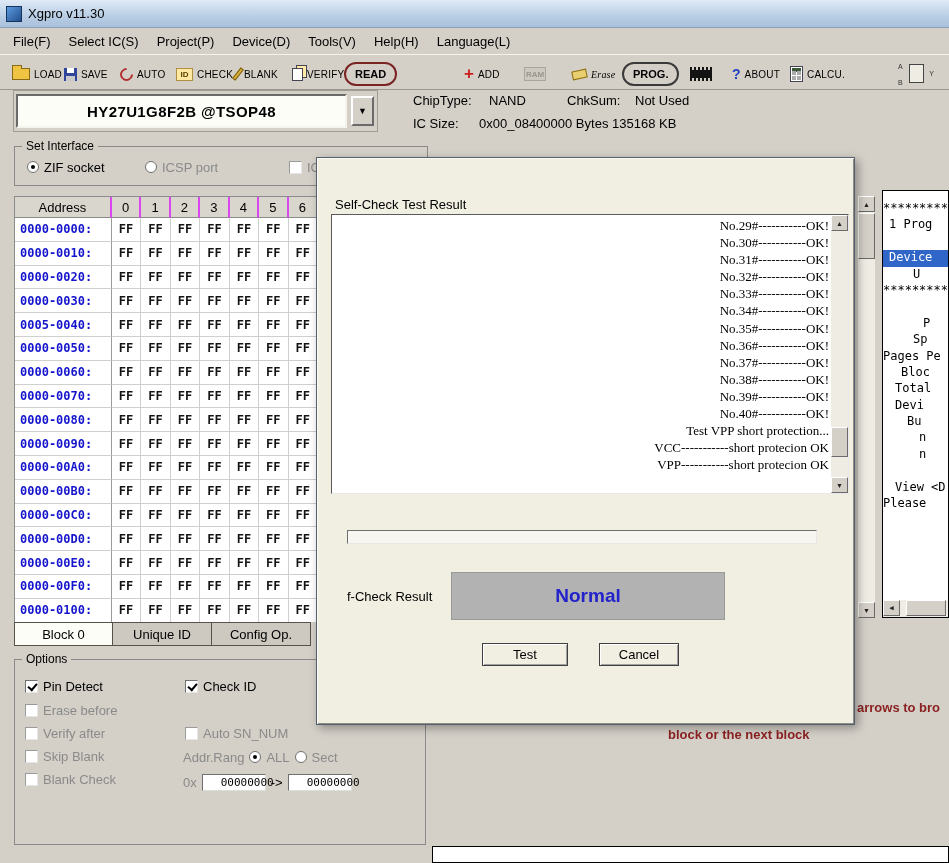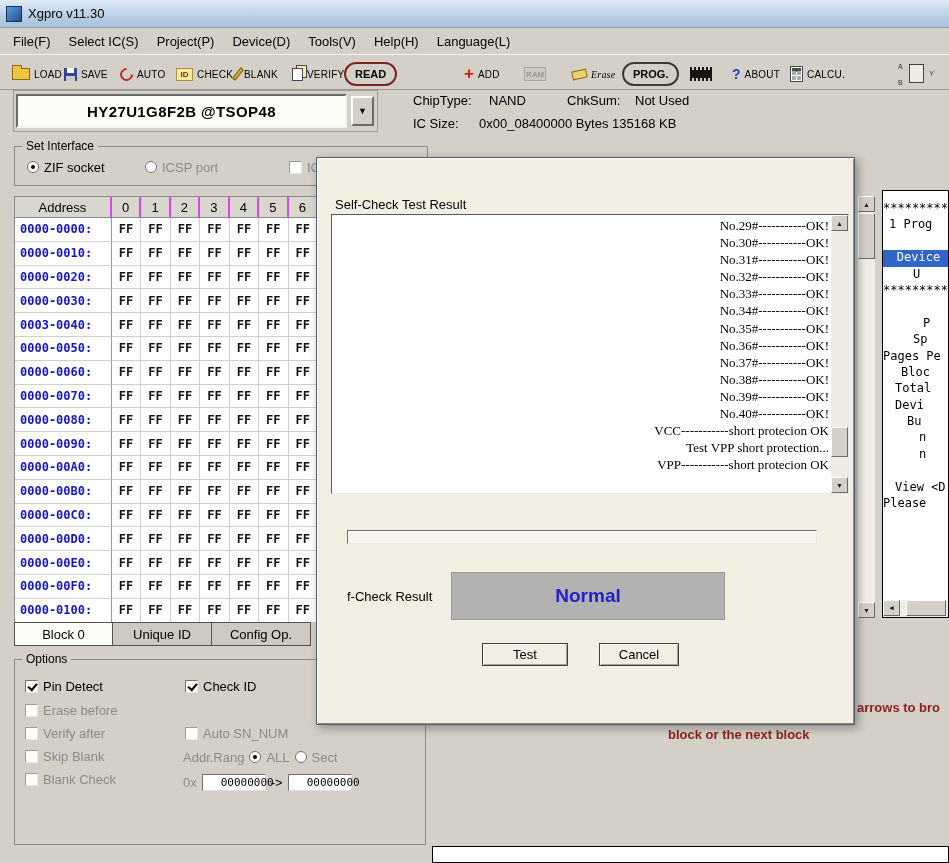--- a/index.html
+++ b/index.html
@@ -93,21 +93,21 @@
   .vscroll { position:absolute; left:858px; top:196px; width:17px; height:422px; background:#efece4; }
   .vscroll .down { position:absolute; left:0; bottom:0; }
   .vthumb { position:absolute; left:0; top:17px; width:17px; height:46px; background:#d4d0c8;
     border:1px solid; border-color:#fff #6a6a6a #6a6a6a #fff; }
 
   
   .right-panel { position:absolute; left:882px; top:190px; width:67px; height:428px; background:#fff;
     border:1px solid #000; overflow:hidden; font:12px "DejaVu Sans Mono", monospace; }
   .rp-lines { position:absolute; left:0; top:10px; right:0; }
   .rp-line { height:16.4px; white-space:pre; overflow:hidden; }
-  .rp-line.hl { background:#2f66c8; color:#fff;text-align:center; }
+  .rp-line.hl { background:#2f66c8; color:#fff; }
   .rp-hscroll { position:absolute; left:0; bottom:0; width:100%; height:17px; background:#efece4; }
   .rp-thumb { position:absolute; left:23px; top:0; width:40px; height:16px; background:#d4d0c8;
     border:1px solid; border-color:#fff #6a6a6a #6a6a6a #fff; }
 
   
   .tabs { position:absolute; left:14px; top:622px; height:24px; display:flex; }
   .tab { width:99px; border:1px solid #55524c; border-left:none; background:#cdc9c1; display:flex; align-items:center;
     justify-content:center; font-size:13px;text-align:center; }
   .tab:first-child { border-left:1px solid #55524c; }
   .tab.active { background:#fdfdf8; }
@@ -296,21 +296,21 @@
         <div class="hc addr">0000-0030:</div>
         <div class="hc col">FF</div>
         <div class="hc col">FF</div>
         <div class="hc col">FF</div>
         <div class="hc col">FF</div>
         <div class="hc col">FF</div>
         <div class="hc col">FF</div>
         <div class="hc col">FF</div>
       </div>
       <div class="hex-row">
-        <div class="hc addr">0003-0040:</div>
+        <div class="hc addr">0005-0040:</div>
         <div class="hc col">FF</div>
         <div class="hc col">FF</div>
         <div class="hc col">FF</div>
         <div class="hc col">FF</div>
         <div class="hc col">FF</div>
         <div class="hc col">FF</div>
         <div class="hc col">FF</div>
       </div>
       <div class="hex-row">
         <div class="hc addr">0000-0050:</div>
@@ -533,22 +533,22 @@
           <div class="log-line">  No.31#-----------OK!</div>
           <div class="log-line">  No.32#-----------OK!</div>
           <div class="log-line">  No.33#-----------OK!</div>
           <div class="log-line">  No.34#-----------OK!</div>
           <div class="log-line">  No.35#-----------OK!</div>
           <div class="log-line">  No.36#-----------OK!</div>
           <div class="log-line">  No.37#-----------OK!</div>
           <div class="log-line">  No.38#-----------OK!</div>
           <div class="log-line">  No.39#-----------OK!</div>
           <div class="log-line">  No.40#-----------OK!</div>
+          <div class="log-line">Test VPP short protection...</div>
           <div class="log-line">  VCC-----------short protecion OK</div>
-          <div class="log-line">Test VPP short protection...</div>
           <div class="log-line">  VPP-----------short protecion OK</div>
         </div>
       <div class="lb-scroll">
         <div class="sb-btn up"></div>
         <div class="lb-thumb"></div>
         <div class="sb-btn down"></div>
       </div>
     </div>
     <div class="dlg-progress"></div>
     <div class="dlg-result-label">f-Check Result</div>

